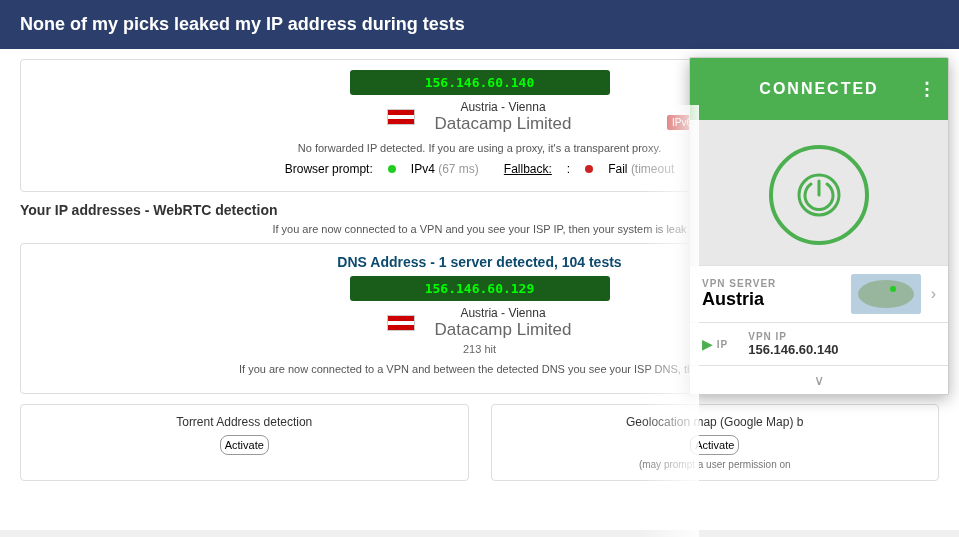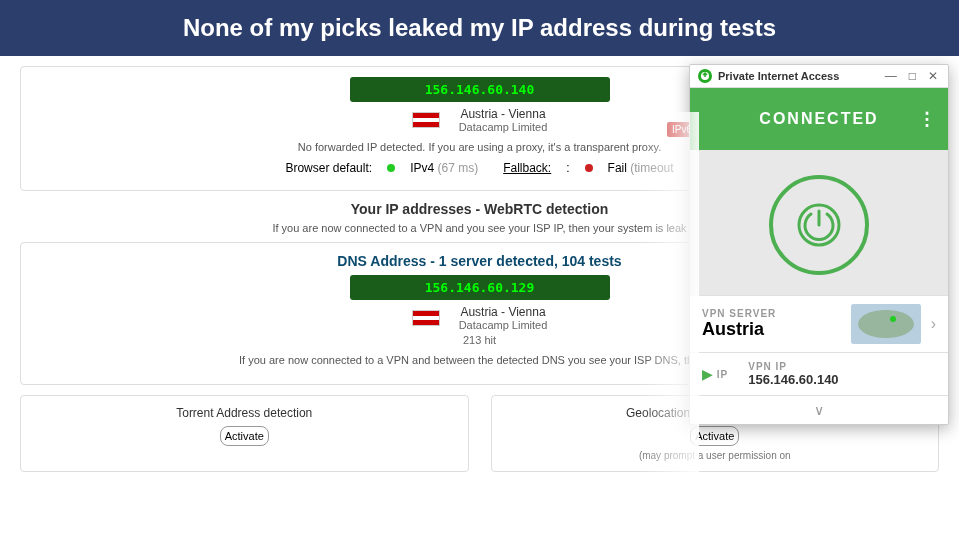--- a/index.html
+++ b/index.html
@@ -9,24 +9,24 @@
       font-family: Arial, sans-serif;
       overflow: hidden;
       position: relative;
       background: #f0f0f0;
     }
 
     
     .header-banner {
       background: #2c3e6b;
       color: white;
-      font-size: 24px;
+      font-size: 18px;
       font-weight: bold;
       padding: 14px 20px;
-      text-align: center;
+      text-align: left;
       width: 100%;
     }
 
     
     .main-content {
       display: flex;
       width: 100%;
       height: calc(537px - 56px);
       position: relative;
     }
@@ -70,21 +70,21 @@
       border: 1px solid #ccc;
     }
 
     .location-text {
       font-size: 12px;
       color: #333;
       text-align: center;
     }
 
     .location-sub {
-      font-size: 11px;
+      font-size: 17px;
       color: #666;
       text-align: center;
     }
 
     .no-forward-text {
       font-size: 11px;
       color: #555;
       text-align: center;
       margin: 8px 0;
     }
@@ -111,21 +111,21 @@
       width: 8px;
       height: 8px;
       background: #cc2222;
       border-radius: 50%;
     }
 
     .section-title {
       font-size: 14px;
       font-weight: bold;
       color: #333;
-      text-align: center;
+      text-align: left;
       margin: 10px 0 5px 0;
     }
 
     .section-subtitle {
       font-size: 11px;
       color: #555;
       text-align: center;
       margin-bottom: 6px;
     }
 
@@ -405,21 +405,21 @@
       </div>
       <div class="location-row">
         <div class="flag-icon"></div>
         <div>
           <div class="location-text">Austria - Vienna</div>
           <div class="location-sub">Datacamp Limited</div>
         </div>
       </div>
       <div class="no-forward-text">No forwarded IP detected. If you are using a proxy, it's a transparent proxy.</div>
       <div class="browser-default-row">
-        <span>Browser default:</span>
+        <span>Browser prompt:</span>
         <span class="dot-green"></span>
         <span>IPv4 <span style="color:#999;">(67 ms)</span></span>
         <span style="margin-left:10px;text-decoration:underline;">Fallback:</span>:
         <span class="dot-red"></span>
         <span>Fail <span style="color:#999;">(timeout</span></span>
       </div>
     </div>
 
     <div style="margin-bottom:8px;">
       <div class="section-title">Your IP addresses - WebRTC detection</div>
@@ -458,34 +458,20 @@
       </div>
     </div>
 
     <div style="position:absolute; top:66px; right:262px; background:#cc3333; color:white; font-size:10px; padding:2px 5px; border-radius:2px;">
       <span>IPv6</span>
     </div>
   </div>
 
   <div class="pia-window">
 
-    <div class="pia-titlebar">
-      <div class="pia-titlebar-icon">
-        <svg width="10" height="10" viewBox="0 0 10 10">
-          <circle cx="5" cy="5" r="4" fill="white"></circle>
-          <path d="M5 2 L5 6 M3 4 L5 2 L7 4" stroke="#22aa22" stroke-width="1.5" fill="none"></path>
-        </svg>
-      </div>
-      <div class="pia-titlebar-title">Private Internet Access</div>
-      <div class="pia-titlebar-controls">
-        <span class="pia-titlebar-btn">—</span>
-        <span class="pia-titlebar-btn">□</span>
-        <span class="pia-titlebar-btn">✕</span>
-      </div>
-    </div>
 
     <div class="pia-connected-bar">
       <span>CONNECTED</span>
       <span class="pia-more-btn">⋮</span>
     </div>
 
     <div class="pia-power-area">
       <div class="pia-power-circle">
         <svg width="44" height="44" viewBox="0 0 44 44">
           <circle cx="22" cy="22" r="20" fill="none" stroke="#4caf50" stroke-width="3"></circle>

